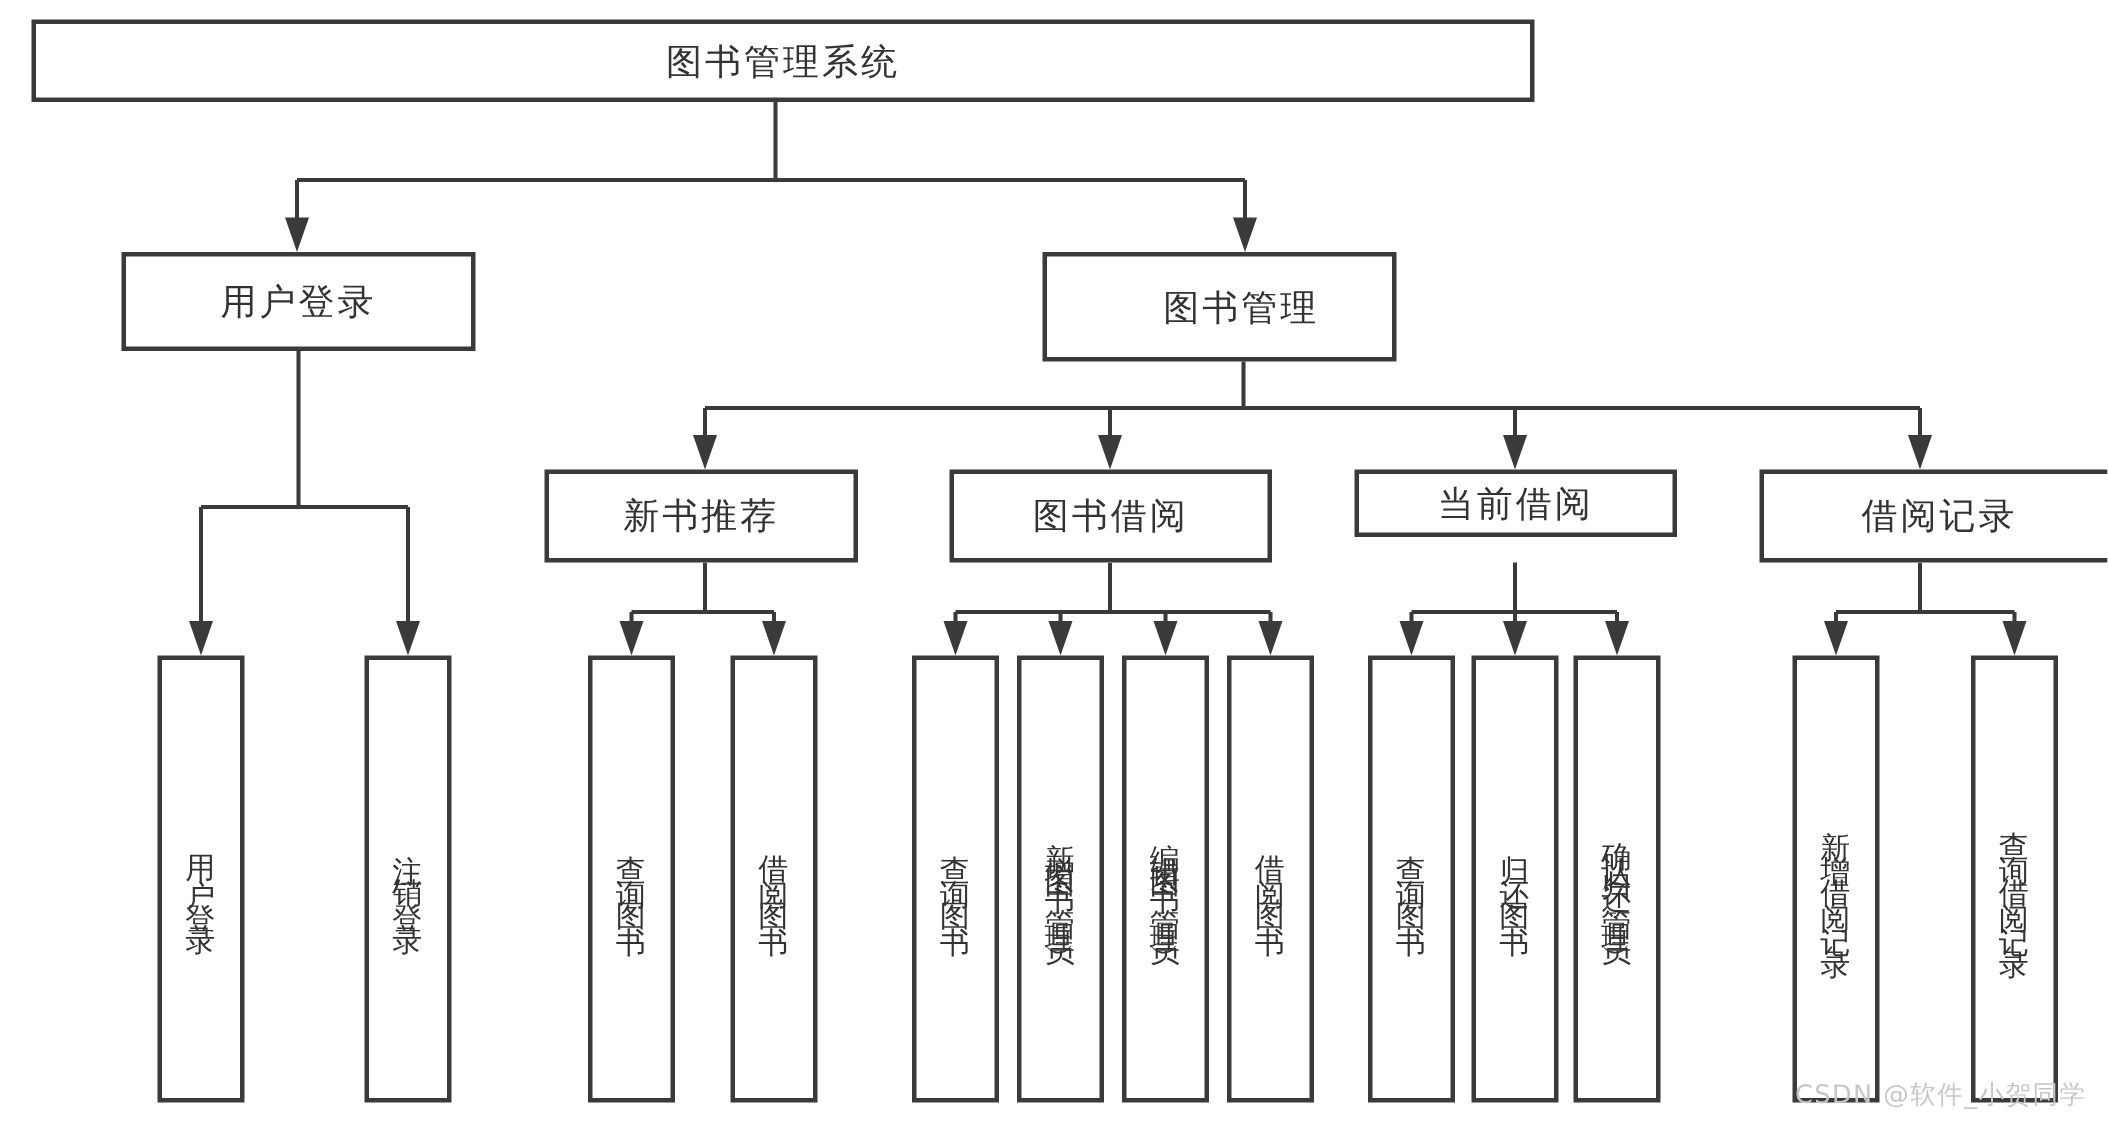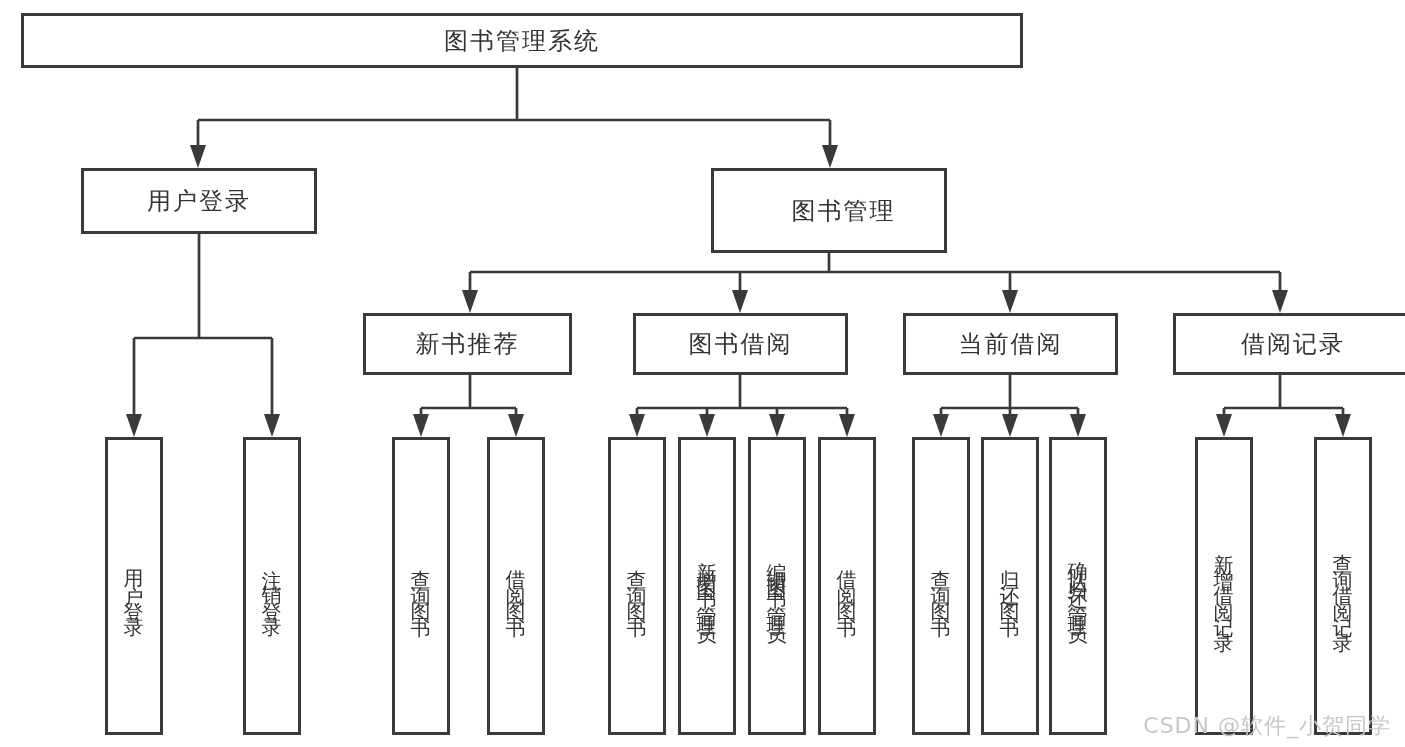--- a/index.html
+++ b/index.html
@@ -30,21 +30,21 @@
     letter-spacing: 16px;
   }
   .vnode span.dense { letter-spacing: 9px; }
   #connectors { position: absolute; left: 0; top: 0; }
   #connectors path { stroke: var(--line, #3a3a3a); stroke-width: 2.7; fill: none; }
   #connectors polygon { fill: var(--line, #3a3a3a); }
   .watermark {
     position: absolute;
     right: 14px;
     bottom: 6px;
-    font-size: 22px;
+    font-size: 17px;
     letter-spacing: 1px;
     color: var(--watermark, #c7c7c7);
     white-space: nowrap;
     margin-top: 28px;
   }
 </style>
 </head>
 <body>
 
 <div class="stage">
@@ -112,31 +112,31 @@
     <polygon points="1335,414 1351,414 1343,437"></polygon>
   </svg>
 
   <div class="node hnode" style="left:21px; top:13px; width:1002px; height:55px;">
     <span>图书管理系统</span>
   </div>
 
   <div class="node hnode" style="left:81px; top:168px; width:236px; height:66px;">
     <span>用户登录</span>
   </div>
-  <div class="node hnode" style="left:711px; top:168px; width:236px; height:85px;padding-left:29px;">
+  <div class="node hnode" style="left:695px; top:168px; width:236px; height:73px;padding-left:29px;">
     <span>图书管理</span>
   </div>
 
   <div class="node hnode" style="left:363px; top:313px; width:209px; height:62px;font-family:Liberation Mono, monospace;">
     <span>新书推荐</span>
   </div>
   <div class="node hnode" style="left:633px; top:313px; width:215px; height:62px;">
     <span>图书借阅</span>
   </div>
-  <div class="node hnode" style="left:903px; top:313px; width:215px; height:62px;">
+  <div class="node hnode" style="left:903px; top:313px; width:215px; height:45px;">
     <span>当前借阅</span>
   </div>
   <div class="node hnode" style="left:1173px; top:313px; width:240px; height:62px;">
     <span>借阅记录</span>
   </div>
 
   <div class="node vnode" style="left:105px; top:437px; width:58px; height:298px;">
     <span>用户登录</span>
   </div>
   <div class="node vnode" style="left:243px; top:437px; width:58px; height:298px;">

